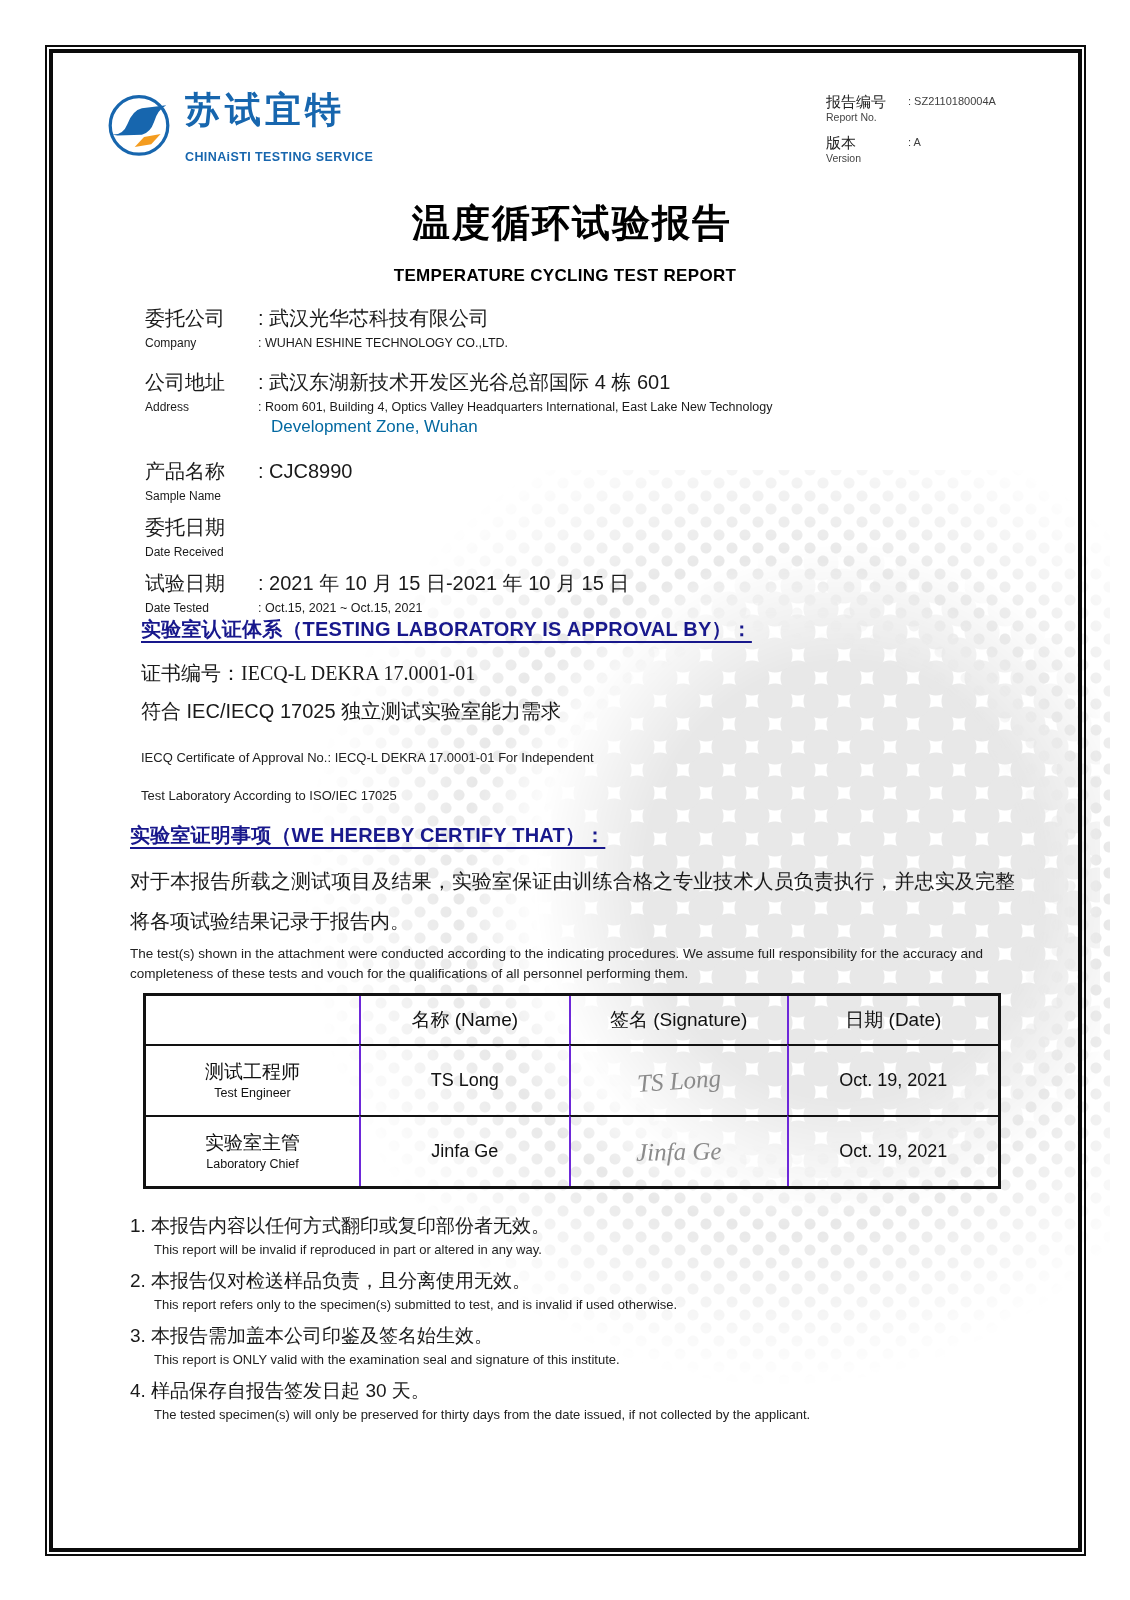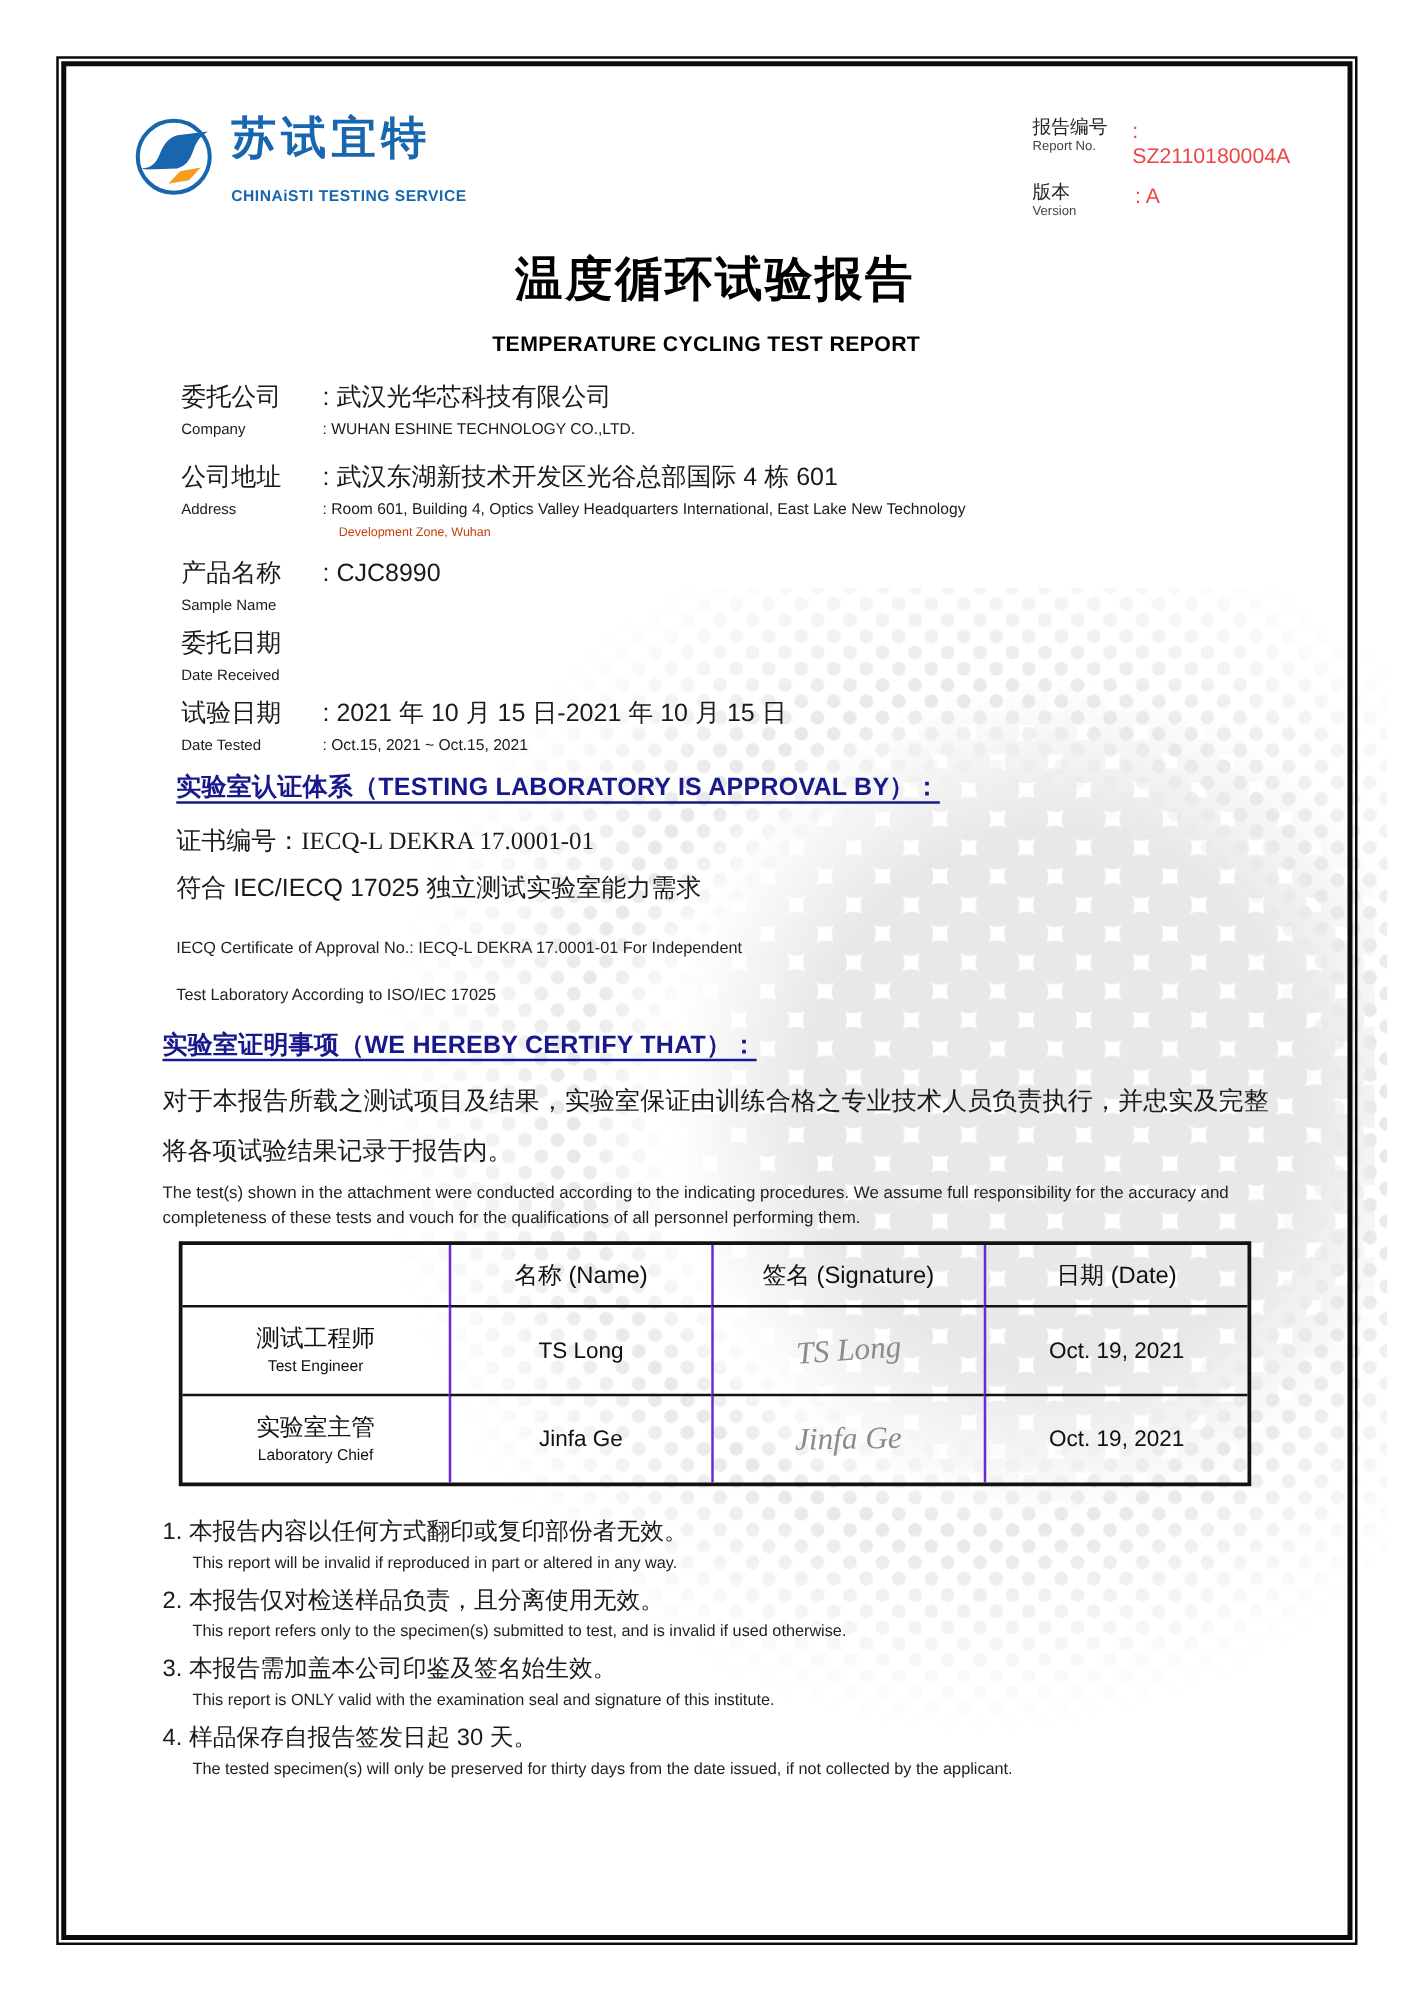--- a/index.html
+++ b/index.html
@@ -51,37 +51,37 @@
   
   .header{left:103px;top:88px;right:92px;display:flex;justify-content:space-between;align-items:flex-start;}
   .logo{display:flex;align-items:flex-start;gap:10px;}
   .logo-text .cn{font-size:36px;font-weight:700;color:var(--brand-blue);letter-spacing:4px;line-height:44px;}
   .logo-text .en{font-size:12.5px;font-weight:700;color:var(--brand-blue);letter-spacing:0.4px;margin-top:18px;}
   .meta{width:212px;padding-top:4px;}
   .meta-row{display:flex;margin-bottom:9px;}
   .meta-labels{width:82px;}
   .meta-label-cn{font-size:15px;line-height:19px;color:#222;}
   .meta-label-en{font-size:10.5px;line-height:13px;color:#444;}
-  .meta-value{font-size:17px;padding-top:3px;color:#ef4444;}
+  .meta-value{font-size:11px;padding-top:3px;color:#404040;}
 
   
   .title-cn{left:14px;right:0;top:198px;text-align:center;font-size:38px;font-weight:700;letter-spacing:2px;color:#000;}
   .title-en{left:0;right:0;top:266px;text-align:center;font-size:17px;font-weight:700;letter-spacing:0.3px;color:#000;}
 
   
   .fields{left:145px;top:303px;width:860px;}
   .field{display:flex;}
   .f-labels{width:113px;flex:none;}
   .f-label-cn{font-size:20px;line-height:31px;color:#1a1a1a;}
   .f-label-en{font-size:12px;line-height:19px;color:#1a1a1a;}
   .f-values{flex:1;}
   .f-value-cn{font-size:20px;line-height:31px;color:#1a1a1a;}
   .f-value-en{font-size:12.5px;line-height:19px;color:#1a1a1a;}
-  .f-value-en2{font-size:10px;line-height:19px;color:#c2410c;padding-left:13px;}
-  .mb14{margin-bottom:14px;} .mb8{margin-bottom:8px;} .mb6{margin-bottom:6px;}
+  .f-value-en2{font-size:17px;line-height:19px;color:#0369a1;padding-left:13px;}
+  .mb14{margin-bottom:14px;} .mb8{margin-bottom:20px;} .mb6{margin-bottom:6px;}
 
   
   .section-heading{font-size:20px;font-weight:700;color:var(--accent-navy);text-decoration:underline;text-underline-offset:5px;letter-spacing:0.2px;}
   .approval{left:141px;top:616px;width:880px;}
   .approval .section-heading{margin-bottom:14px;}
   .ap-line{font-size:20px;line-height:32px;margin-bottom:6px;color:#1a1a1a;font-family:Liberation Serif, serif;}
   .ap-line2{font-size:20px;line-height:32px;margin-bottom:21px;color:#1a1a1a;}
   .ap-en{font-size:13px;line-height:19px;margin-bottom:19px;color:#222;}
 
   .certify{left:130px;top:822px;width:885px;}

